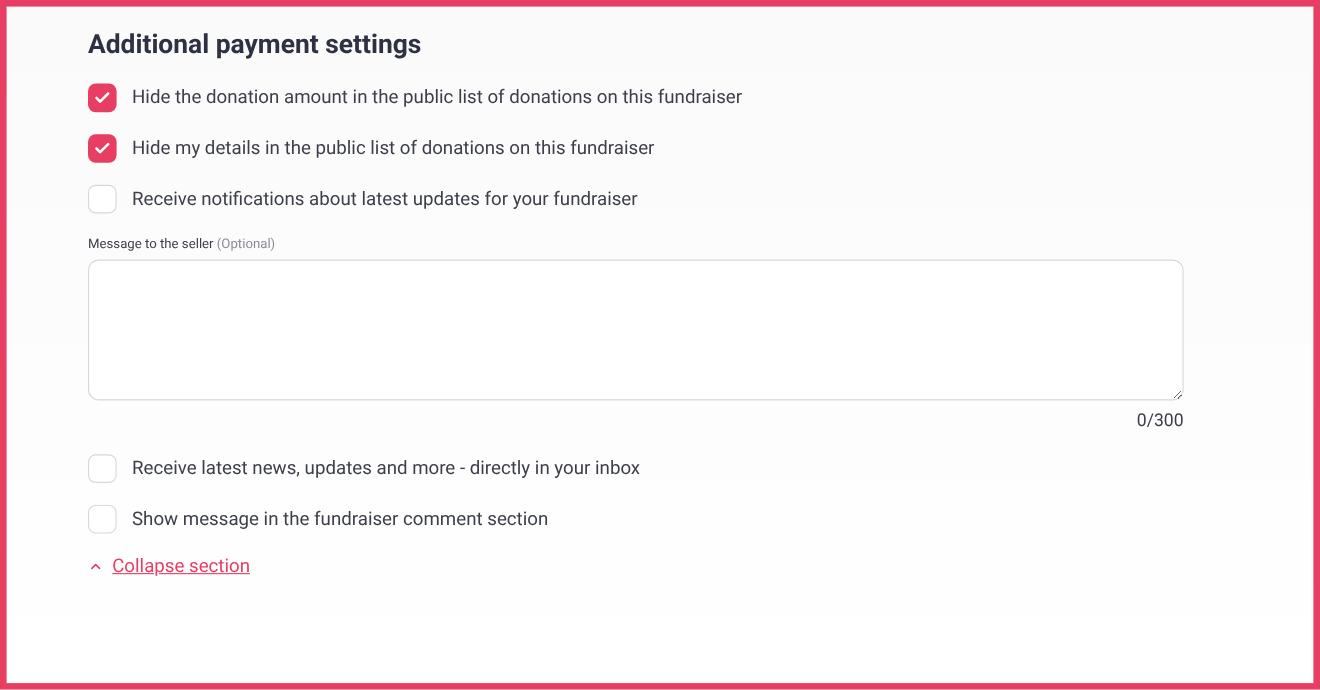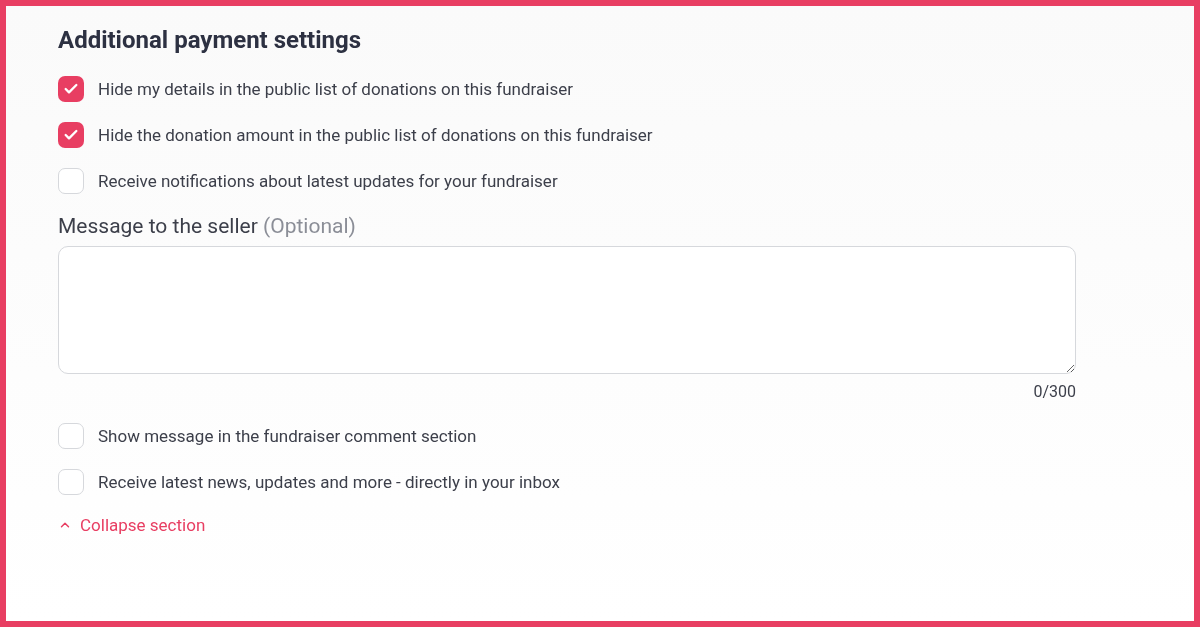--- a/index.html
+++ b/index.html
@@ -13,21 +13,21 @@
       width: 1200px;
       height: 627px;
       position: relative;
     }
     .frame {
       width: 1200px;
       height: 627px;
       border: 6px solid #e83e62;
       background: linear-gradient(to bottom, #fafafa, #ffffff);
       padding-top: 20px;
-      padding-left: 52px;
+      padding-left: 74px;
       padding-right: 118px;
     }
     .section-title {
       font-size: 24px;
       font-weight: 700;
       color: #2d3142;
       margin-bottom: 22px;
     }
     .checkbox-row {
       display: flex;
@@ -54,21 +54,21 @@
     }
     .checkbox svg {
       width: 16px;
       height: 16px;
     }
     .checkbox-label {
       font-size: 17px;
       color: #3c3f4a;
     }
     .field-label {
-      font-size: 21px;
+      font-size: 12px;
       color: #3c3f4a;
       margin-top: 6px;
       margin-bottom: 8px;
     }
     .field-label .optional {
       color: #8b8e97;
     }
     .textarea {
       width: 100%;
       height: 128px;
@@ -88,69 +88,70 @@
       text-align: right;
     }
     .collapse-link {
       display: flex;
       align-items: center;
       gap: 8px;
       color: #e83e62;
       font-size: 17px;
       cursor: pointer;
       margin-top: 8px;
+      text-decoration: underline;
     }
     .collapse-link svg {
       width: 14px;
       height: 14px;
     }
   </style>
 </head>
 <body>
 
 <div class="frame">
   <h2 class="section-title">Additional payment settings</h2>
 
   <div class="checkbox-row">
     <div class="checkbox checked">
       <svg viewBox="0 0 24 24" fill="none" stroke="#fff" stroke-width="3.5" stroke-linecap="round" stroke-linejoin="round">
           <polyline points="20 6 9 17 4 12"></polyline>
         </svg>
     </div>
-    <span class="checkbox-label">Hide my details in the public list of donations on this fundraiser</span>
+    <span class="checkbox-label">Hide the donation amount in the public list of donations on this fundraiser</span>
   </div>
 
   <div class="checkbox-row">
     <div class="checkbox checked">
       <svg viewBox="0 0 24 24" fill="none" stroke="#fff" stroke-width="3.5" stroke-linecap="round" stroke-linejoin="round">
           <polyline points="20 6 9 17 4 12"></polyline>
         </svg>
     </div>
-    <span class="checkbox-label">Hide the donation amount in the public list of donations on this fundraiser</span>
+    <span class="checkbox-label">Hide my details in the public list of donations on this fundraiser</span>
   </div>
 
   <div class="checkbox-row">
     <div class="checkbox unchecked"></div>
     <span class="checkbox-label">Receive notifications about latest updates for your fundraiser</span>
   </div>
 
   <div class="field-label">
     <span>Message to the seller </span><span class="optional">(Optional)</span>
   </div>
   <textarea class="textarea" value="" style=""></textarea>
   <div class="char-count">0/300</div>
 
   <div class="checkbox-row">
     <div class="checkbox unchecked"></div>
-    <span class="checkbox-label">Show message in the fundraiser comment section</span>
+    <span class="checkbox-label">Receive latest news, updates and more - directly in your inbox</span>
   </div>
 
   <div class="checkbox-row">
     <div class="checkbox unchecked"></div>
-    <span class="checkbox-label">Receive latest news, updates and more - directly in your inbox</span>
+    <span class="checkbox-label">Show message in the fundraiser comment section</span>
   </div>
 
   <div class="collapse-link">
     <svg viewBox="0 0 24 24" fill="none" stroke="#e83e62" stroke-width="2.5" stroke-linecap="round" stroke-linejoin="round">
         <polyline points="18 15 12 9 6 15"></polyline>
       </svg>
     <span>Collapse section</span>
   </div>
 </div>
 

